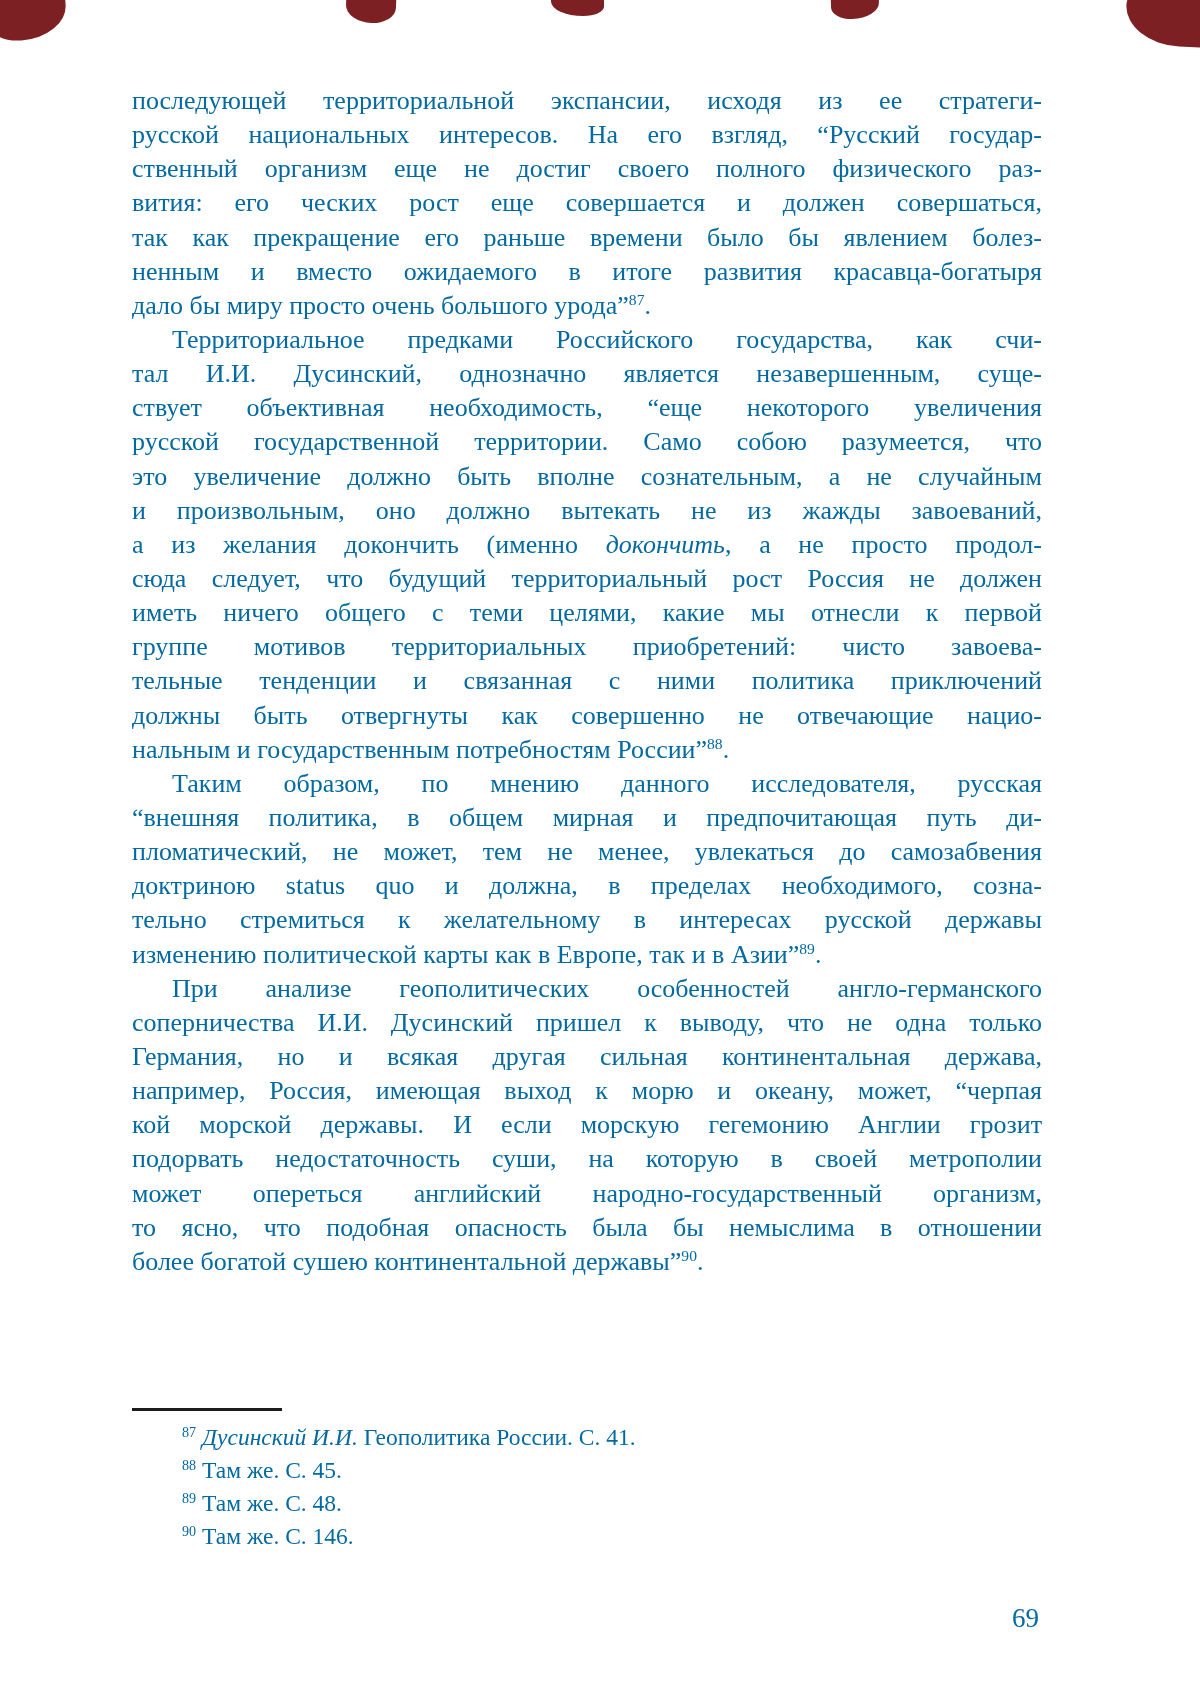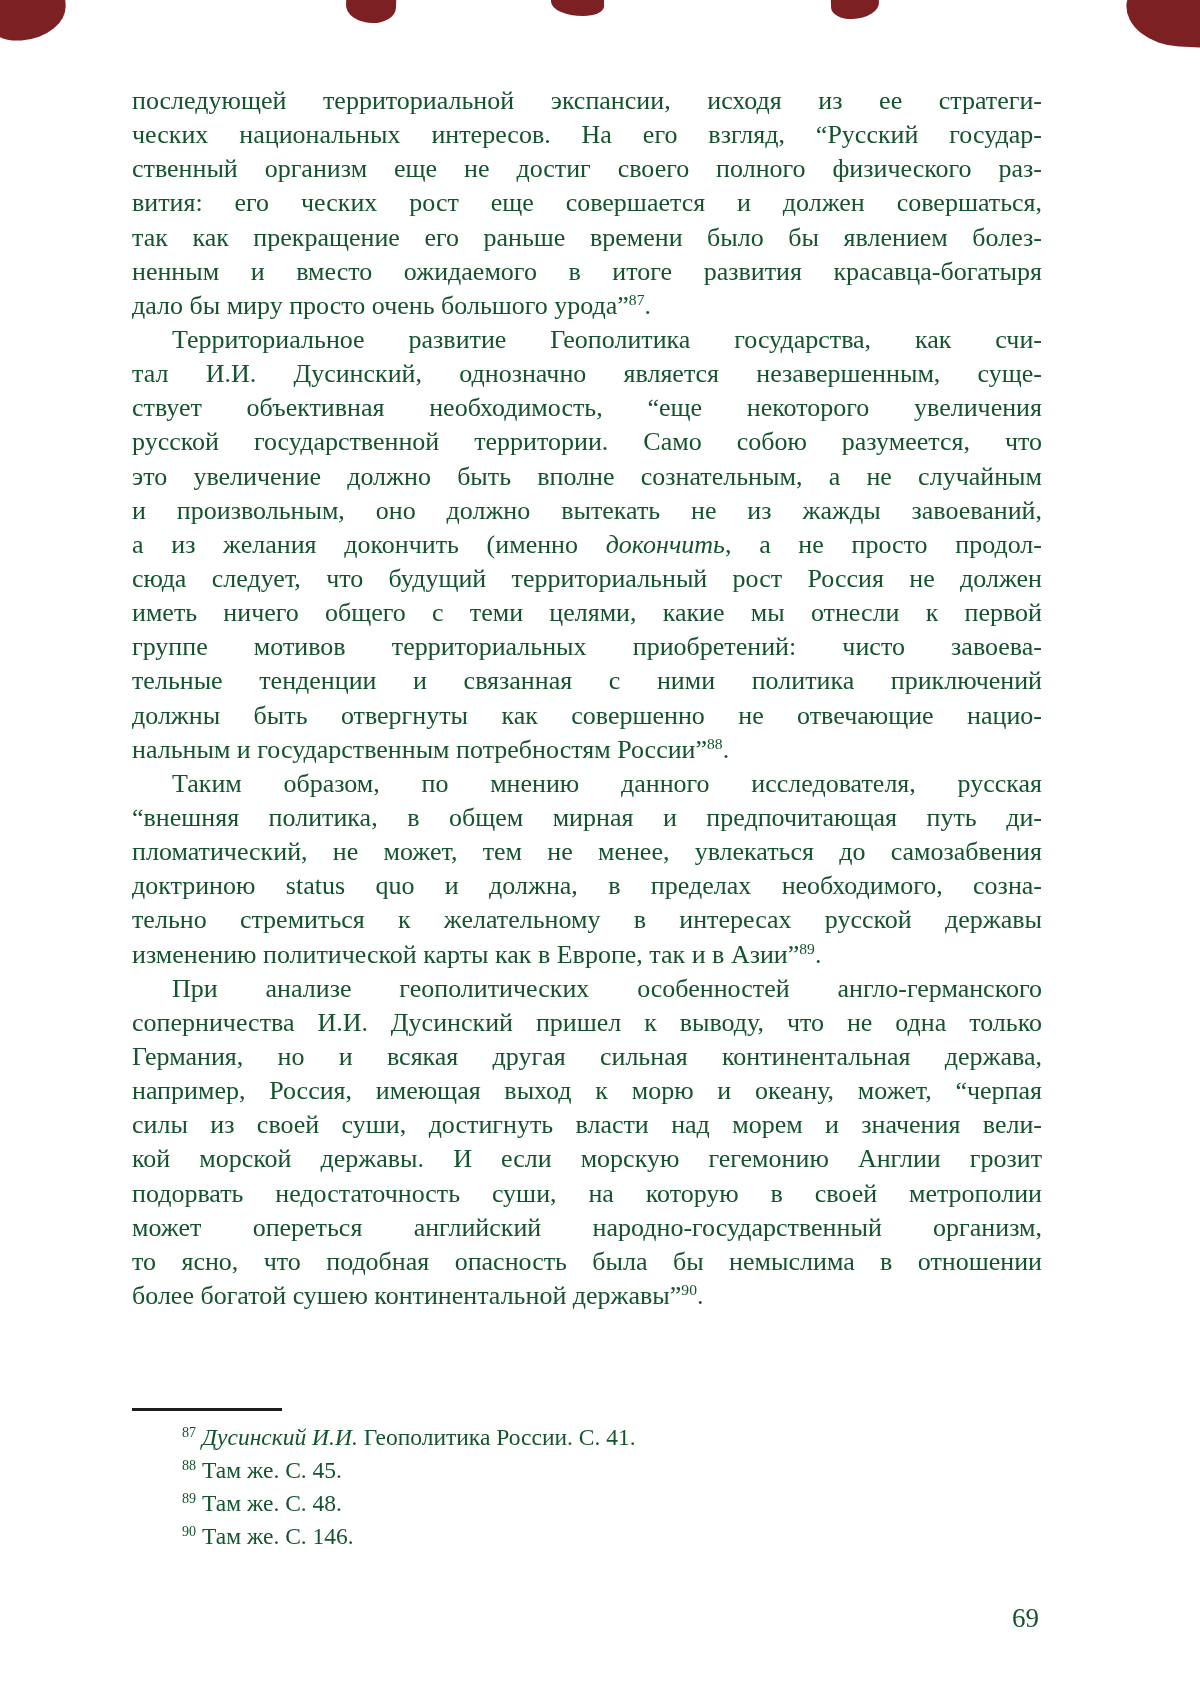--- a/index.html
+++ b/index.html
@@ -2,21 +2,21 @@
 <html lang="ru" style="--artifact-color: #7c2023;"><head>
 <meta charset="utf-8">
 <style>
   html, body { margin: 0; padding: 0; background: #ffffff; }
   .page {
     position: relative;
     width: 1200px;
     height: 1703px;
     background: #ffffff;
     font-family: "Liberation Serif", "DejaVu Serif", serif;
-    color: #14532d;
+    color: #0369a1;
     overflow: hidden;
   }
 
   
   .artifact {
     position: absolute;
     background: var(--artifact-color, #7c2023);
   }
   .artifact.a1 { left: -14px; top: -16px; width: 80px;  height: 56px; border-radius: 0 18px 58% 40%; transform: rotate(-4deg); }
   .artifact.a2 { left: 346px; top: -10px; width: 50px;  height: 33px; border-radius: 0 0 55% 60%; transform: rotate(2deg); }
@@ -84,29 +84,29 @@
 
   <div class="artifact a1"></div>
   <div class="artifact a2"></div>
   <div class="artifact a3"></div>
   <div class="artifact a4"></div>
   <div class="artifact a5"></div>
 
   <div class="body-text">
       <div class="para">
         <div class="line">последующей территориальной экспансии, исходя из ее стратеги-</div>
-        <div class="line">ческих национальных интересов. На его взгляд, “Русский государ-</div>
+        <div class="line">русской национальных интересов. На его взгляд, “Русский государ-</div>
         <div class="line">ственный организм еще не достиг своего полного физического раз-</div>
         <div class="line">вития: его ческих рост еще совершается и должен совершаться,</div>
         <div class="line">так как прекращение его раньше времени было бы явлением болез-</div>
         <div class="line">ненным и вместо ожидаемого в итоге развития красавца-богатыря</div>
         <div class="line lastline">дало бы миру просто очень большого урода”<sup>87</sup>.</div>
       </div>
       <div class="para">
-        <div class="line indent">Территориальное развитие Геополитика государства, как счи-</div>
+        <div class="line indent">Территориальное предками Российского государства, как счи-</div>
         <div class="line">тал И.И. Дусинский, однозначно является незавершенным, суще-</div>
         <div class="line">ствует объективная необходимость, “еще некоторого увеличения</div>
         <div class="line">русской государственной территории. Само собою разумеется, что</div>
         <div class="line">это увеличение должно быть вполне сознательным, а не случайным</div>
         <div class="line">и произвольным, оно должно вытекать не из жажды завоеваний,</div>
         <div class="line">а из желания докончить (именно <i>докончить</i>, а не просто продол-</div>
         <div class="line">сюда следует, что будущий территориальный рост Россия не должен</div>
         <div class="line">иметь ничего общего с теми целями, какие мы отнесли к первой</div>
         <div class="line">группе мотивов территориальных приобретений: чисто завоева-</div>
         <div class="line">тельные тенденции и связанная с ними политика приключений</div>
@@ -119,21 +119,20 @@
         <div class="line">пломатический, не может, тем не менее, увлекаться до самозабвения</div>
         <div class="line">доктриною status quo и должна, в пределах необходимого, созна-</div>
         <div class="line">тельно стремиться к желательному в интересах русской державы</div>
         <div class="line lastline">изменению политической карты как в Европе, так и в Азии”<sup>89</sup>.</div>
       </div>
       <div class="para">
         <div class="line indent">При анализе геополитических особенностей англо-германского</div>
         <div class="line">соперничества И.И. Дусинский пришел к выводу, что не одна только</div>
         <div class="line">Германия, но и всякая другая сильная континентальная держава,</div>
         <div class="line">например, Россия, имеющая выход к морю и океану, может, “черпая</div>
-        <div class="line">силы из своей суши, достигнуть власти над морем и значения вели-</div>
         <div class="line">кой морской державы. И если морскую гегемонию Англии грозит</div>
         <div class="line">подорвать недостаточность суши, на которую в своей метрополии</div>
         <div class="line">может опереться английский народно-государственный организм,</div>
         <div class="line">то ясно, что подобная опасность была бы немыслима в отношении</div>
         <div class="line lastline">более богатой сушею континентальной державы”<sup>90</sup>.</div>
       </div>
     </div>
 
   <div class="footnote-block">
     <div class="footnote-rule"></div>

